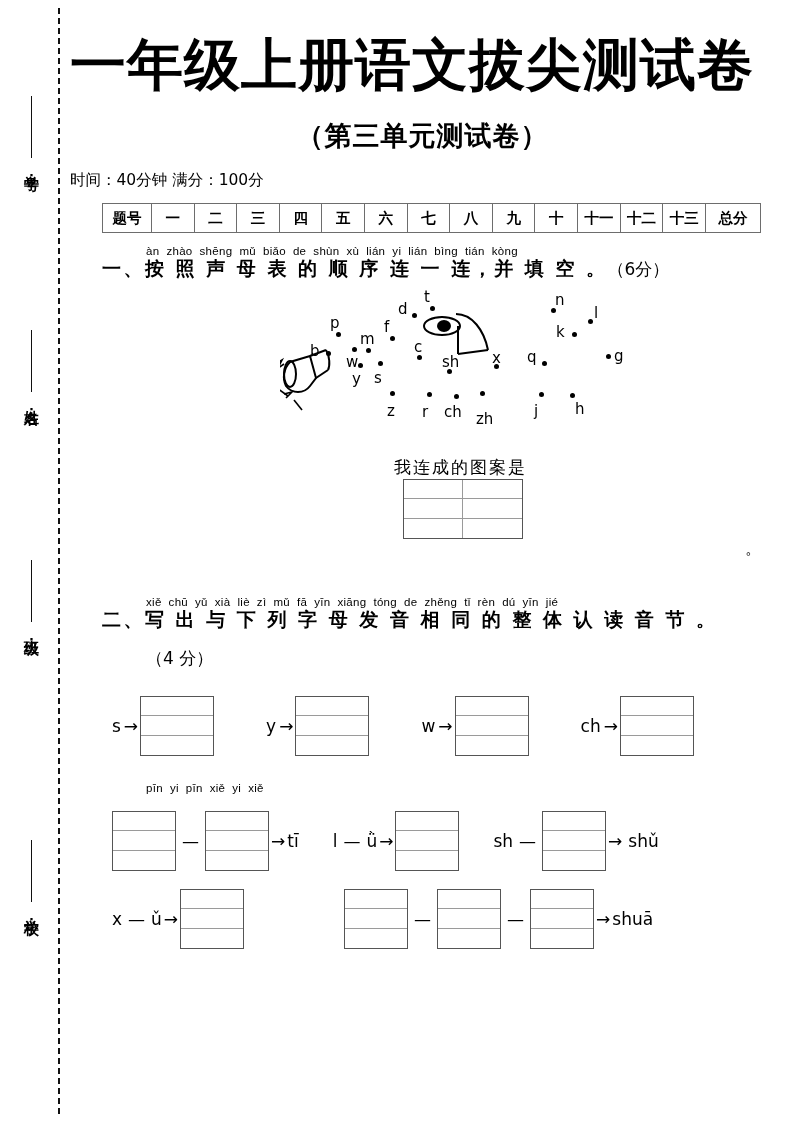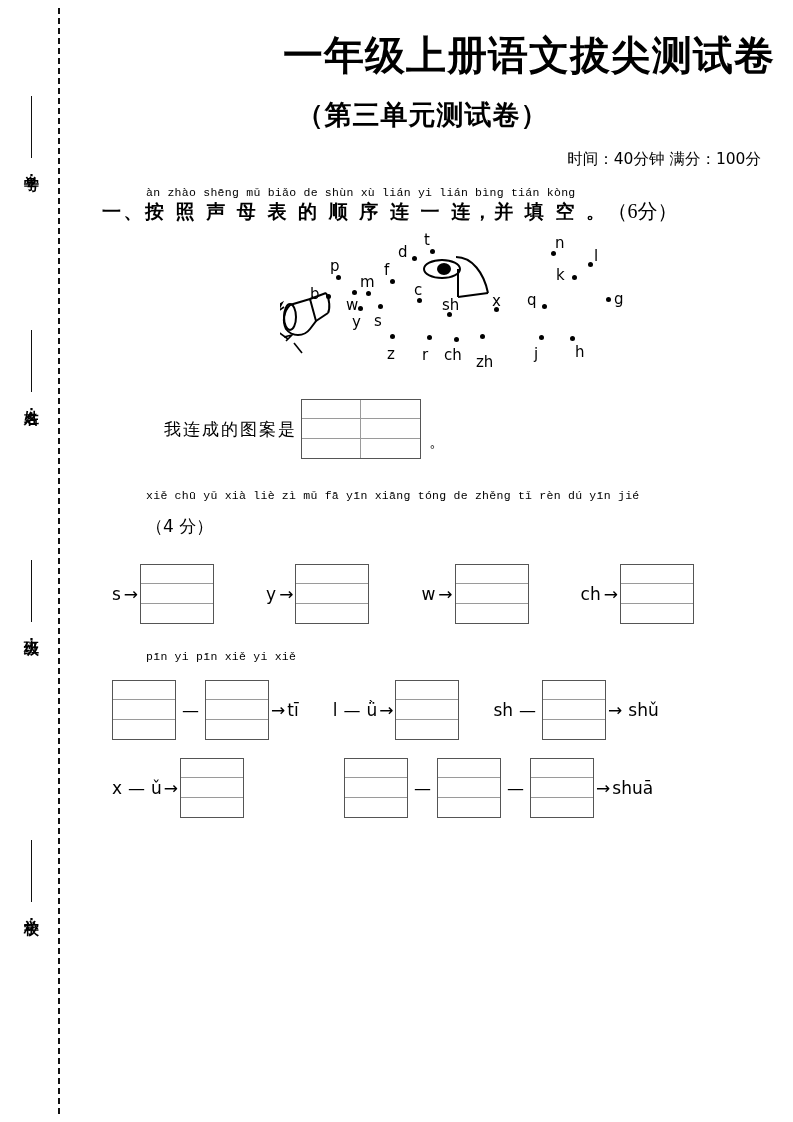--- a/index.html
+++ b/index.html
@@ -53,43 +53,43 @@
   }
 
   
   #page {
     position: absolute;
     left: 70px; top: 0;
     width: 723px; height: 1122px;
   }
 
   .title-main {
-    text-align: right;
+    text-align: left;
     font-family: "DejaVu Sans", sans-serif;
     font-weight: bold;
-    font-size: 40px;
+    font-size: 56px;
     letter-spacing: 1px;
     margin: 28px 0 0 0;
     padding-right: 18px;
   }
   .title-sub {
     text-align: center;
     font-family: Liberation Sans, sans-serif;
     font-weight: bold;
     font-size: 27px;
     letter-spacing: 1px;
     margin: 14px 0 0 0;
     padding-right: 18px;
   }
 
   .meta-line {
-    text-align: right;
+    text-align: left;
     font-family: "DejaVu Sans", sans-serif;
     font-size: 15.5px;
-    margin: 16px 32px 4px 0;
+    margin: 16px 32px 12px 0;
   }
 
   
   .score-table-wrap { padding: 0 32px 0 32px; }
   table.score-table {
     border-collapse: collapse;
     width: 100%;
     table-layout: fixed;
   }
   table.score-table td {
@@ -104,40 +104,39 @@
   table.score-table td.head-cell { width: 46px; }
   table.score-table td.total-cell { width: 52px; }
   table.score-table tr.row-score td { height: 28px; }
 
   
   .section {
     position: relative;
     padding: 0 32px;
   }
   .pinyin-row {
-    font-family: Liberation Mono, monospace;
+    font-family: Liberation Sans, sans-serif;
     font-size: 11.5px;
     letter-spacing: .3px;
     white-space: nowrap;
     margin-left: 44px;
     margin-bottom: -1px;
   }
   .pinyin-row span { margin-right: 7px; }
   .heading-row {
     font-family: "DejaVu Sans", sans-serif;
     font-size: 19px;
     font-weight: bold;
     white-space: nowrap;
     letter-spacing: 2.5px;
   }
   .heading-row .pts {
     font-weight: normal;
-    font-size: 20px;
+    font-size: 17px;
     letter-spacing: 0;
-    font-family: Liberation Serif, serif;
   }
   .heading-sub {
     font-family: "DejaVu Sans", sans-serif;
     font-size: 17px;
     margin-left: 44px;
     margin-top: 14px;
   }
 
   
   #dots-puzzle {
@@ -158,20 +157,21 @@
     line-height: 1;
     white-space: nowrap;
   }
 
   
   .answer-line {
     display: flex;
     align-items: center;
     padding-left: 62px;
     margin-top: 6px;
+    flex-direction: column;
   }
   .hand-text {
     font-family: "DejaVu Serif", serif;
     font-size: 17px;
     letter-spacing: 2px;
     margin-right: 4px;
   }
   .period {
     font-family: "DejaVu Sans", sans-serif;
     font-size: 16px;
@@ -276,20 +276,37 @@
 
 <div id="page">
 
   <div class="title-main">一年级上册语文拔尖测试卷</div>
   <div class="title-sub">（第三单元测试卷）</div>
   <div class="meta-line">时间：40分钟  满分：100分</div>
 
   <div class="score-table-wrap">
     <table class="score-table">
       <tbody>
+        <tr>
+          <td class="head-cell">题号</td>
+          <td>一</td>
+          <td>二</td>
+          <td>三</td>
+          <td>四</td>
+          <td>五</td>
+          <td>六</td>
+          <td>七</td>
+          <td>八</td>
+          <td>九</td>
+          <td>十</td>
+          <td>十一</td>
+          <td>十二</td>
+          <td>十三</td>
+          <td class="total-cell">总分</td>
+        </tr>
       </tbody>
     </table>
   </div>
 
   <div class="section" style="margin-top:12px;">
     <div class="pinyin-row" id="q1-pinyin"><span>àn</span><span>zhào</span><span>shēng</span><span>mǔ</span><span>biǎo</span><span>de</span><span>shùn</span><span>xù</span><span>lián</span><span>yi</span><span>lián</span><span>bìng</span><span>tián</span><span>kòng</span></div>
     <div class="heading-row">
       <span>一、按 照  声  母 表 的 顺 序 连 一 连，并 填 空 。</span><span class="pts">（6分）</span>
     </div>
 
@@ -372,20 +389,23 @@
           <div class="cell last-col"></div>
         <div class="cell last-row"></div>
           <div class="cell last-col last-row"></div>
       </div>
       <span class="period">。</span>
     </div>
   </div>
 
   <div class="section" style="margin-top:30px;">
     <div class="pinyin-row" id="q2-pinyin"><span>xiě</span><span>chū</span><span>yǔ</span><span>xià</span><span>liè</span><span>zì</span><span>mǔ</span><span>fā</span><span>yīn</span><span>xiāng</span><span>tóng</span><span>de</span><span>zhěng</span><span>tǐ</span><span>rèn</span><span>dú</span><span>yīn</span><span>jié</span></div>
+    <div class="heading-row">
+      <span>二、写 出 与 下 列 字 母 发 音 相  同 的  整  体 认 读 音 节 。</span>
+    </div>
     <div class="heading-sub">（4 分）</div>
   </div>
 
   <div class="q2-row">
     <div class="q2-item">
       <span class="q2-letter">s</span>
       <span class="arrow">→</span>
       <div class="grid-box" style="width:72px;height:58px;grid-template-columns:1fr;grid-template-rows:1fr 1fr 1fr;">
         <div class="cell last-col"></div>
         <div class="cell last-col"></div>

